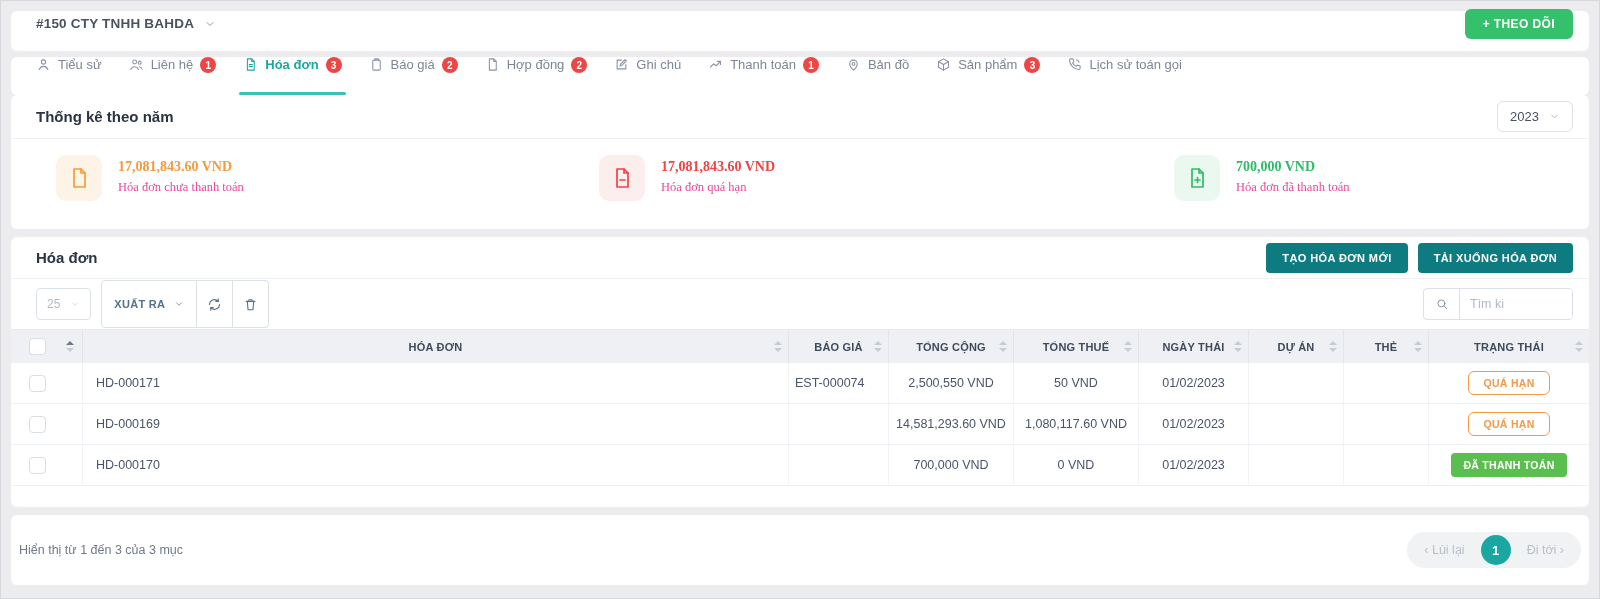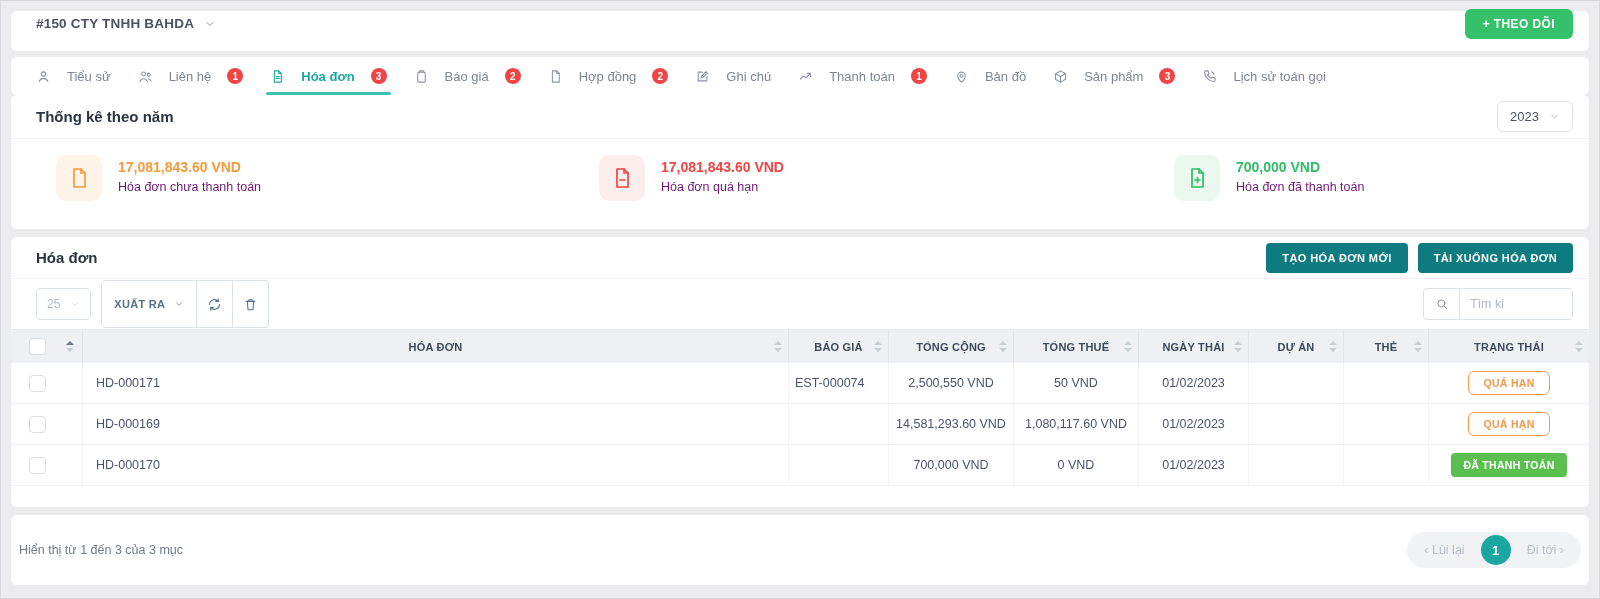--- a/index.html
+++ b/index.html
@@ -8,42 +8,42 @@
   .card{ background:#fff; border-radius:6px; margin:0 10px; }
 
   
   .topbar{ margin:10px 10px 0; height:40px; background:#fff; border-radius:6px; display:flex; align-items:center; justify-content:space-between; padding:0 16px 15px 25px; }
   .company{ display:flex; align-items:center; gap:10px; font-size:13.5px; font-weight:700; color:#4a5260; letter-spacing:.2px; cursor:pointer; }
   .company svg{ stroke:#7c8694; }
   .btn-follow{ background:#35c06b; color:#fff; border:none; border-radius:6px; padding:8px 18px; font-size:12px; font-weight:700; font-family:inherit; letter-spacing:.4px; cursor:pointer; }
 
   
   .tabbar{ margin:6px 10px 0; height:38px; background:#fff; border-radius:6px; display:flex; align-items:stretch; gap:27px; padding:0 25px; }
-  .tab{ position:relative; display:flex; align-items:center; gap:16px; font-size:13px; color:#7c8694; cursor:pointer; white-space:nowrap; }
+  .tab{ position:relative; display:flex; align-items:flex-start; gap:7px; font-size:13px; color:#7c8694; cursor:pointer; white-space:nowrap; }
   .tab svg{ stroke:#8a94a3; }
   .tab.active{ color:#1aa99f; font-weight:700; }
   .tab.active svg{ stroke:#1aa99f; }
   .tab.active::after{ content:""; position:absolute; left:-4px; right:-4px; bottom:0; height:3px; background:#3cc0b4; border-radius:3px; }
   .tbadge{ min-width:16px; height:16px; border-radius:8px; background:#f04545; color:#fff; font-size:10px; font-weight:700; display:flex; align-items:center; justify-content:center; padding:0 4px; }
 
   
   .stats{ height:134px; }
   .stats-head{ height:44px; display:flex; align-items:center; justify-content:space-between; padding:0 16px 0 25px; border-bottom:1px solid #eef0f3; }
   .sec-title{ font-size:15px; font-weight:700; color:#2b3443; }
   .year-select{ display:flex; align-items:center; gap:10px; border:1px solid #dfe3e8; border-radius:6px; padding:7px 12px; font-size:13px; color:#4a5260; cursor:pointer; }
   .year-select svg{ stroke:#9aa3af; }
-  .stats-body{ display:grid; grid-template-columns:543px 575px 1fr; padding:16px 4px 0 45px; }
+  .stats-body{ display:grid; grid-template-columns:543px 575px 1fr; padding:16px 4px 0 45px;font-family:Liberation Serif, serif; }
   .stat{ display:flex; align-items:flex-start; gap:16px; }
   .stat-ico{ width:46px; height:46px; border-radius:10px; display:flex; align-items:center; justify-content:center; }
   .stat-ico.orange{ background:#fdf3e7; } .stat-ico.orange svg{ stroke:#f59a3e; }
   .stat-ico.red{ background:#fdeeee; }   .stat-ico.red svg{ stroke:#ef4444; }
   .stat-ico.green{ background:#eaf8ef; } .stat-ico.green svg{ stroke:#2ebd67; }
   .stat-value{ font-size:14px; font-weight:700; padding-top:4px; }
   .stat-value.orange{ color:#f59a3e; } .stat-value.red{ color:#ef4444; } .stat-value.green{ color:#2ebd67; }
-  .stat-label{ font-size:12.5px; color:#701a75; margin-top:5px; }
+  .stat-label{ font-size:12.5px; color:#ec4899; margin-top:5px; }
 
   
   .invoices{ margin-top:8px; height:270px; }
   .inv-head{ height:42px; display:flex; align-items:center; justify-content:space-between; padding:0 16px 0 25px; border-bottom:1px solid #eef0f3; }
   .inv-actions{ display:flex; gap:10px; }
   .btn-teal{ background:#0e7b80; color:#fff; border:none; border-radius:4px; padding:9px 16px; font-size:11px; font-weight:700; font-family:inherit; letter-spacing:.4px; cursor:pointer; }
   .controls{ height:50px; display:flex; align-items:center; justify-content:space-between; padding:0 16px 0 25px; }
   .controls-left{ display:flex; align-items:center; gap:10px; }
   .select-25{ display:flex; align-items:center; gap:10px; border:1px solid #dce1e7; border-radius:4px; height:32px; padding:0 10px; font-size:12px; color:#b3bac4; cursor:pointer; }
   .select-25 svg{ stroke:#c6cdd5; }

